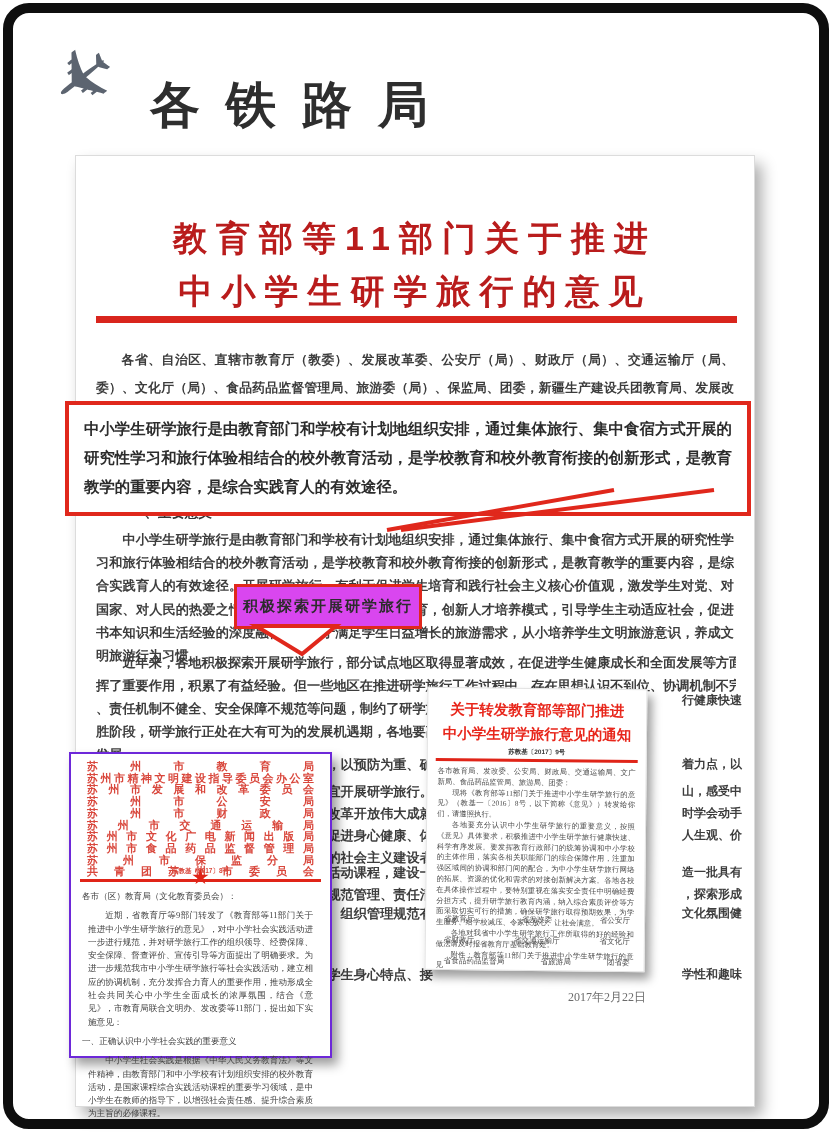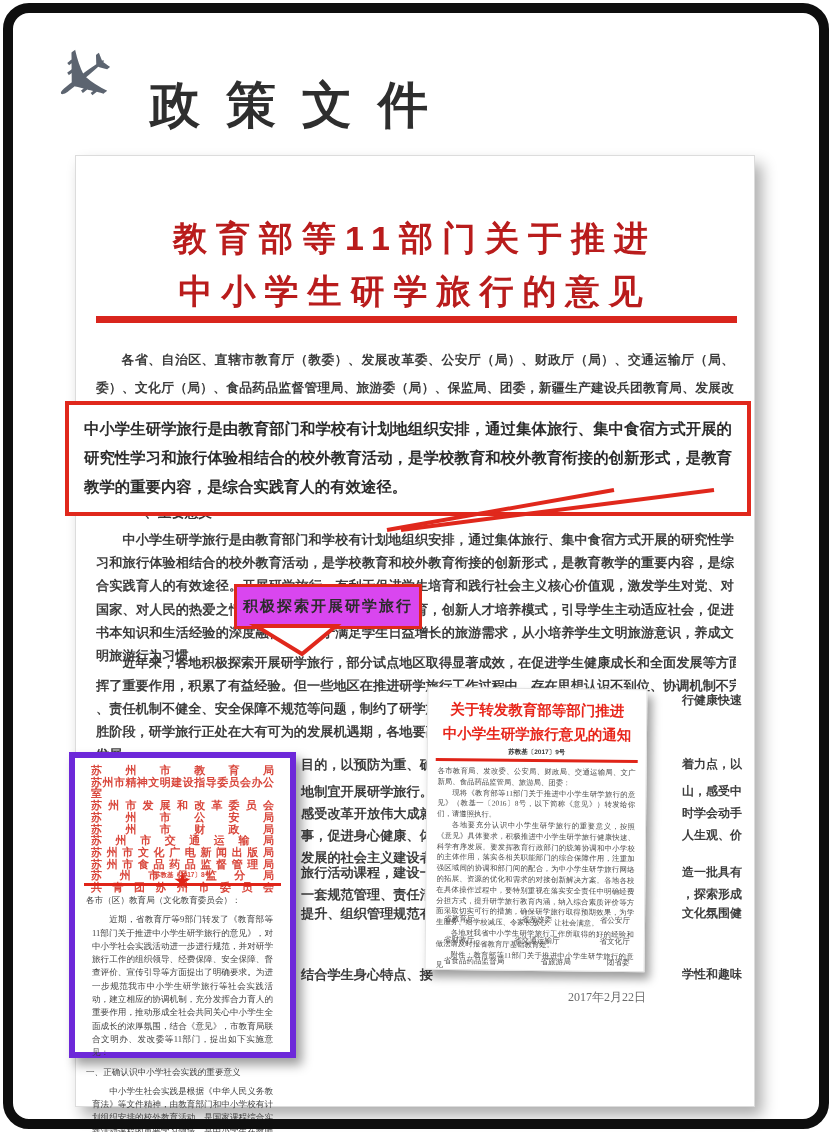--- a/index.html
+++ b/index.html
@@ -31,22 +31,22 @@
   .pline{position:absolute;left:20px;font-size:13.2px;color:#3d3d3d;font-weight:bold;
          white-space:nowrap;overflow:hidden;}
   .tag-box{position:absolute;top:428px;left:158px;width:182px;height:39px;background:#d946ef;
            border:3.5px solid #e0281c;z-index:7;display:flex;align-items:center;justify-content:center;}
   .tag-box span{font-size:15px;font-weight:bold;color:#2c2c2c;letter-spacing:2px;white-space:nowrap;}
   .tail-small{position:absolute;top:468px;left:168px;z-index:7;}
   .frag-mid{position:absolute;left:225px;font-size:13.2px;font-weight:bold;color:#3d3d3d;white-space:nowrap;}
   .frag-right{position:absolute;right:12px;font-size:12px;font-weight:bold;color:#3d3d3d;
               white-space:nowrap;text-align:left;}
   
-  .left-doc{position:absolute;left:-7px;top:596px;width:227px;height:306px;background:#fff;
-            border:6px solid #6d28d9;box-shadow:6px 7px 10px rgba(0,0,0,0.38);z-index:10;
+  .left-doc{position:absolute;left:-7px;top:596px;width:263px;height:306px;background:#fff;
+            border:2px solid #6d28d9;box-shadow:6px 7px 10px rgba(0,0,0,0.38);z-index:10;
             padding:0;box-sizing:border-box;}
   .dept-list{position:absolute;top:7px;left:16px;right:16px;}
   .dept-row{font-size:11px;font-weight:bold;color:#d9473c;line-height:11.7px;
             text-align:justify;text-align-last:justify;}
   .ld-num{position:absolute;top:113px;left:0;right:0;text-align:center;font-size:6.5px;
           font-weight:bold;color:#d9473c;}
   .ld-rule{position:absolute;top:125px;left:9px;right:9px;height:3px;background:#e02418;}
   .ld-star{position:absolute;top:112px;left:0;right:0;text-align:center;font-size:21px;
            color:#e02418;line-height:21px;z-index:2;}
   .ld-body{position:absolute;top:136px;left:11px;right:11px;font-family:"Liberation Serif",serif;
@@ -71,21 +71,21 @@
   .doc-date{position:absolute;left:420px;top:833px;width:150px;text-align:right;
             font-family:"Liberation Serif",serif;font-size:12px;color:#6b6b6b;z-index:3;}
 </style>
 </head>
 <body>
 
 <div id="stage">
   <div class="frame"></div>
 
   <div class="plane">✈</div>
-  <div class="brand">政策文件</div>
+  <div class="brand">各铁路局</div>
 
   <div class="main-doc">
 
     <div class="doc-title">
       <div>教育部等11部门关于推进</div>
       <div>中小学生研学旅行的意见</div>
     </div>
     <div class="red-rule"></div>
 
     <div class="addr" style="height:84px;overflow:hidden;">各省、自治区、直辖市教育厅（教委）、发展改革委、公安厅（局）、财政厅（局）、交通运输厅（局、委）、文化厅（局）、食品药品监督管理局、旅游委（局）、保监局、团委，新疆生产建设兵团教育局、发展改革委、公安局、财务局、交通局、文化广播电视局、食品药品监督管理局、旅游局、团委、各铁路局：</div>

